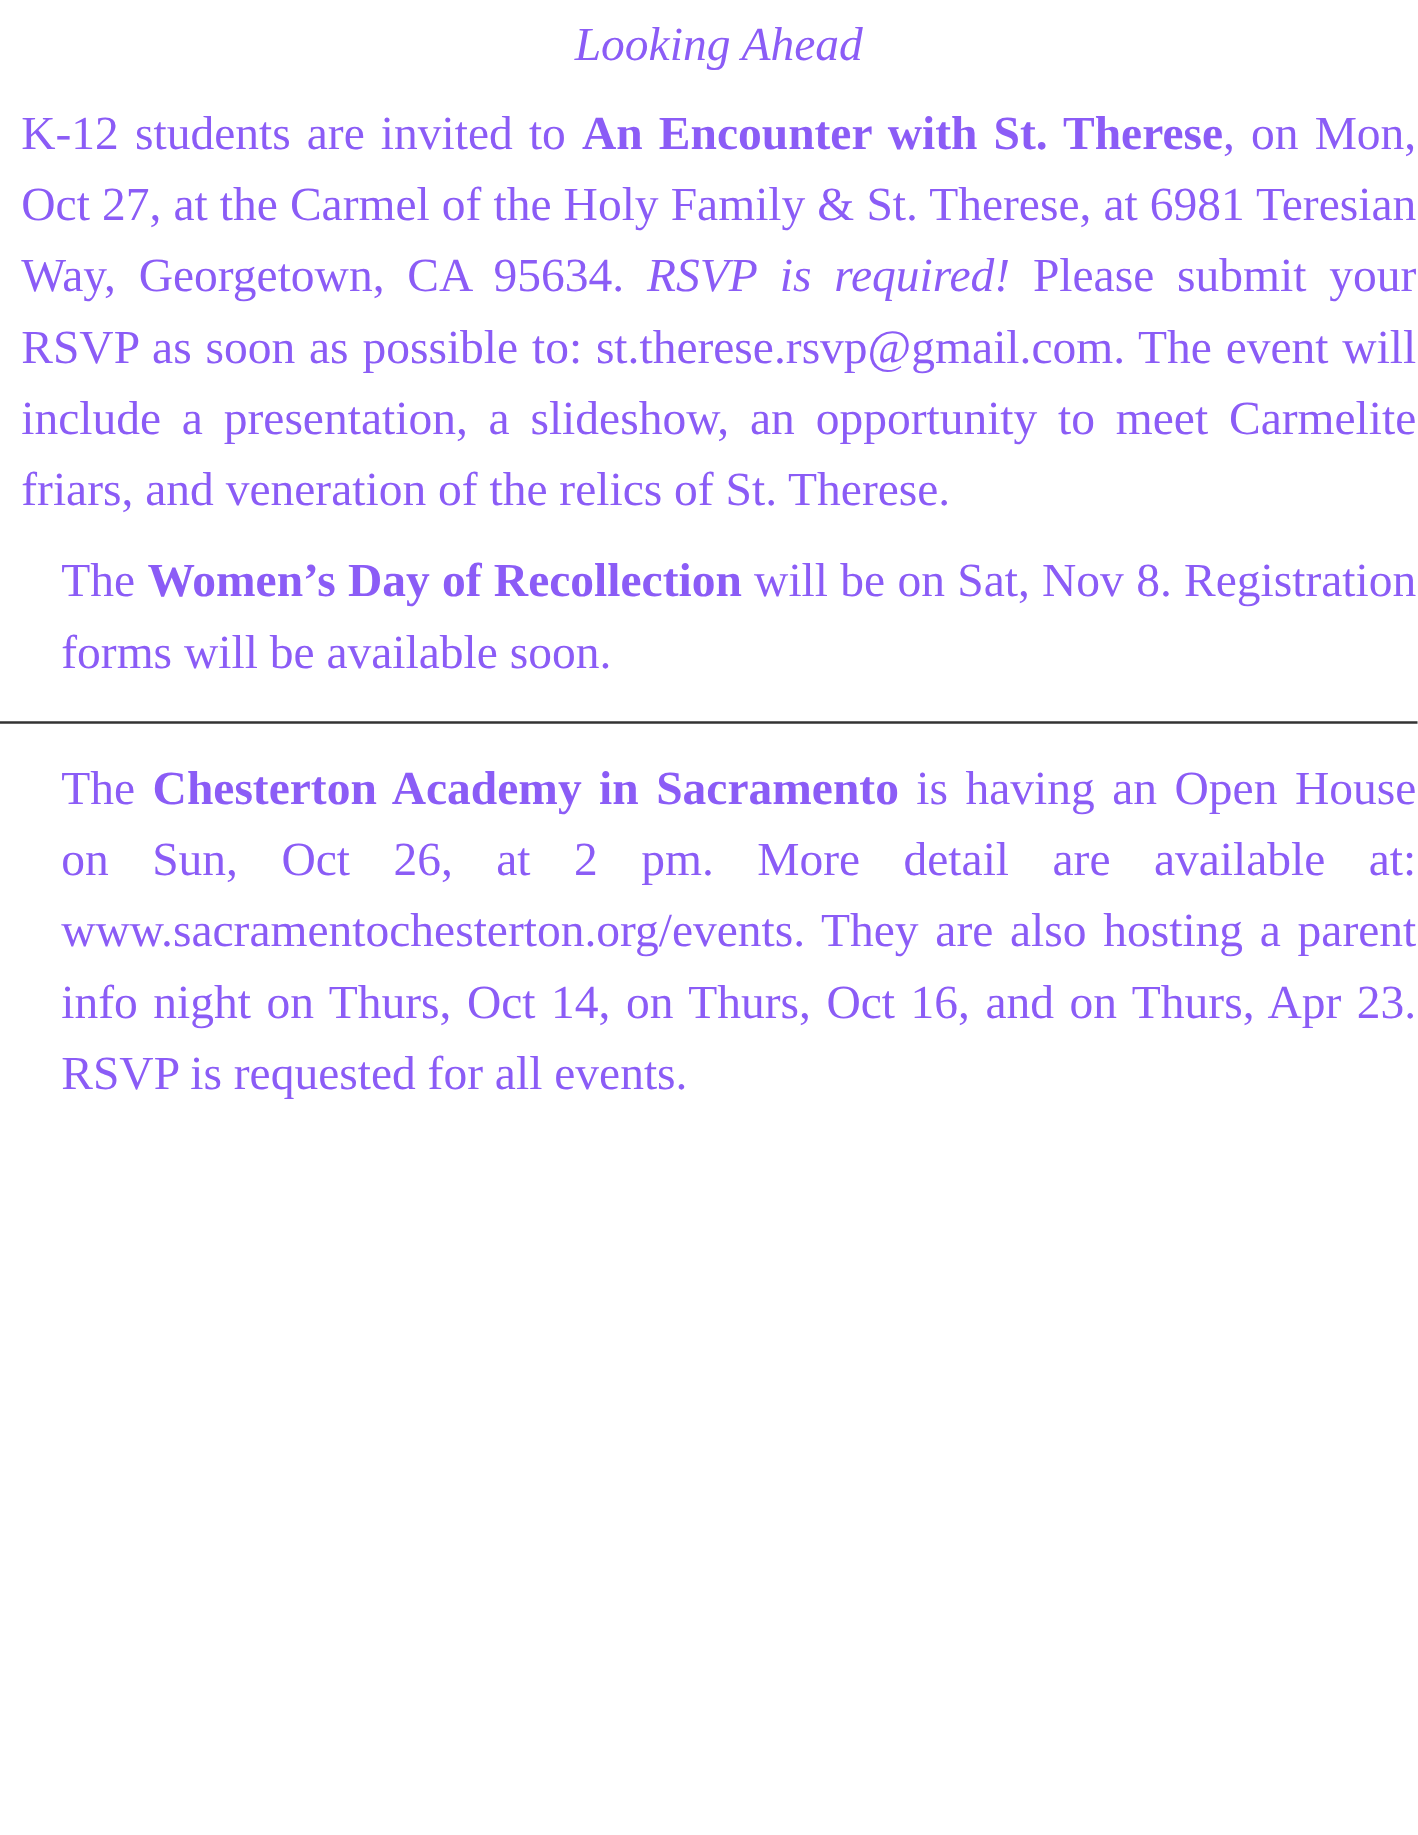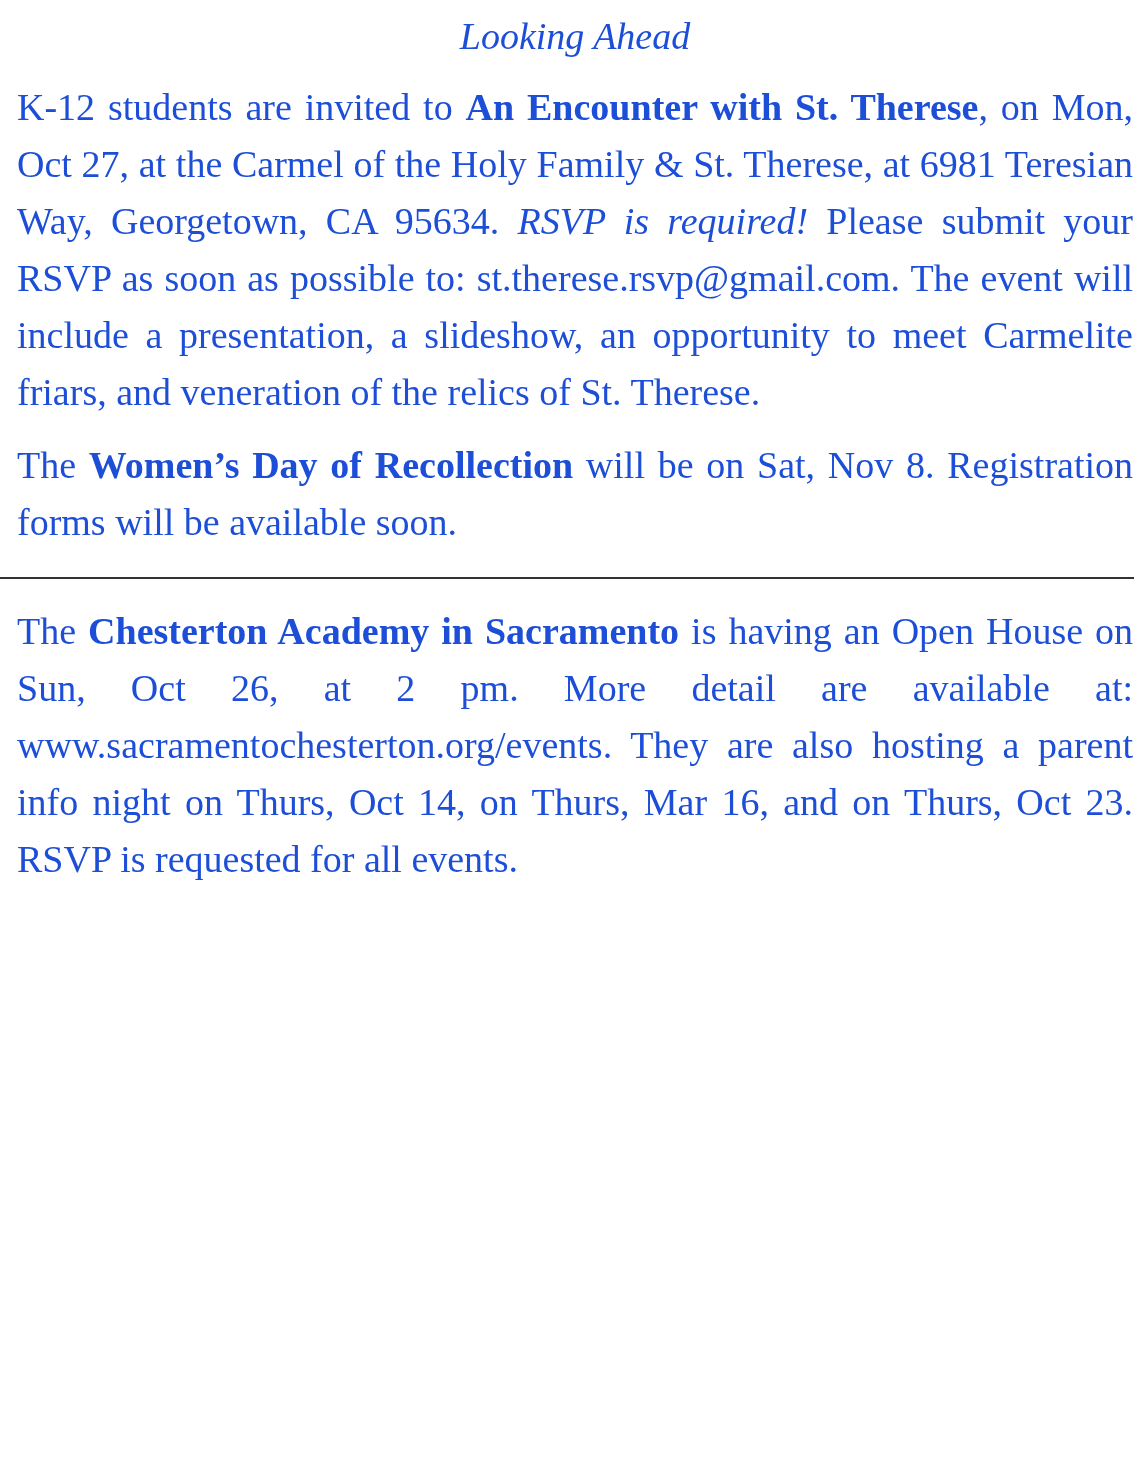--- a/index.html
+++ b/index.html
@@ -8,36 +8,36 @@
     background: #ffffff;
   }
   .page {
     box-sizing: border-box;
     width: 1134px;
     min-height: 1468px;
     padding: 8px 1px 12px 17px;
     font-family: "Liberation Serif", "DejaVu Serif", serif;
     font-size: 38px;
     line-height: 57px;
-    color: #1d4ed8;
+    color: #8b5cf6;
     background: #ffffff;
   }
   .section-title {
     font-size: 38px;
     line-height: 57px;
     font-weight: 400;
     font-style: italic;
     text-align: center;
     margin: 0 0 14px 0;
   }
   .para {
     margin: 0 0 16px 0;
     text-align: justify;
   }
-  .para:last-child { margin-bottom: 0; }
+  .para:last-child { margin-bottom: 0; margin-left: 32px; }
   .b  { font-weight: 700; }
   .bi { font-weight: 400; font-style: italic; margin-top: 24px; }
   .divider {
     border: 0;
     border-top: 2px solid #333333;
     margin: 26px -17px 24px -17px; 
   }
 </style>
 </head>
 <body>
@@ -50,17 +50,17 @@
 
     <p class="para"><span>K-12 students are invited to </span><span class="b">An Encounter with St. Therese</span><span>, on Mon, Oct 27, at the Carmel of the Holy Family &amp; St. Therese, at 6981 Teresian Way, Georgetown, CA 95634. </span><span class="bi">RSVP is required!</span><span> Please submit your RSVP as soon as possible to: st.therese.rsvp@gmail.com. The event will include a presentation, a slideshow, an opportunity to meet Carmelite friars, and veneration of the relics of St. Therese.</span></p>
 
     <p class="para"><span>The </span><span class="b">Women’s Day of Recollection</span><span> will be on Sat, Nov 8. Registration forms will be available soon.</span></p>
   </section>
 
   <hr class="divider">
 
   <section>
 
-    <p class="para"><span>The </span><span class="b">Chesterton Academy in Sacramento</span><span> is having an Open House on Sun, Oct 26, at 2 pm. More detail are available at: www.sacramentochesterton.org/events. They are also hosting a parent info night on Thurs, Oct 14, on Thurs, Mar 16, and on Thurs, Oct 23. RSVP is requested for all events.</span></p>
+    <p class="para"><span>The </span><span class="b">Chesterton Academy in Sacramento</span><span> is having an Open House on Sun, Oct 26, at 2 pm. More detail are available at: www.sacramentochesterton.org/events. They are also hosting a parent info night on Thurs, Oct 14, on Thurs, Oct 16, and on Thurs, Apr 23. RSVP is requested for all events.</span></p>
 
   </section>
 
 </div>
 
 </body></html>

